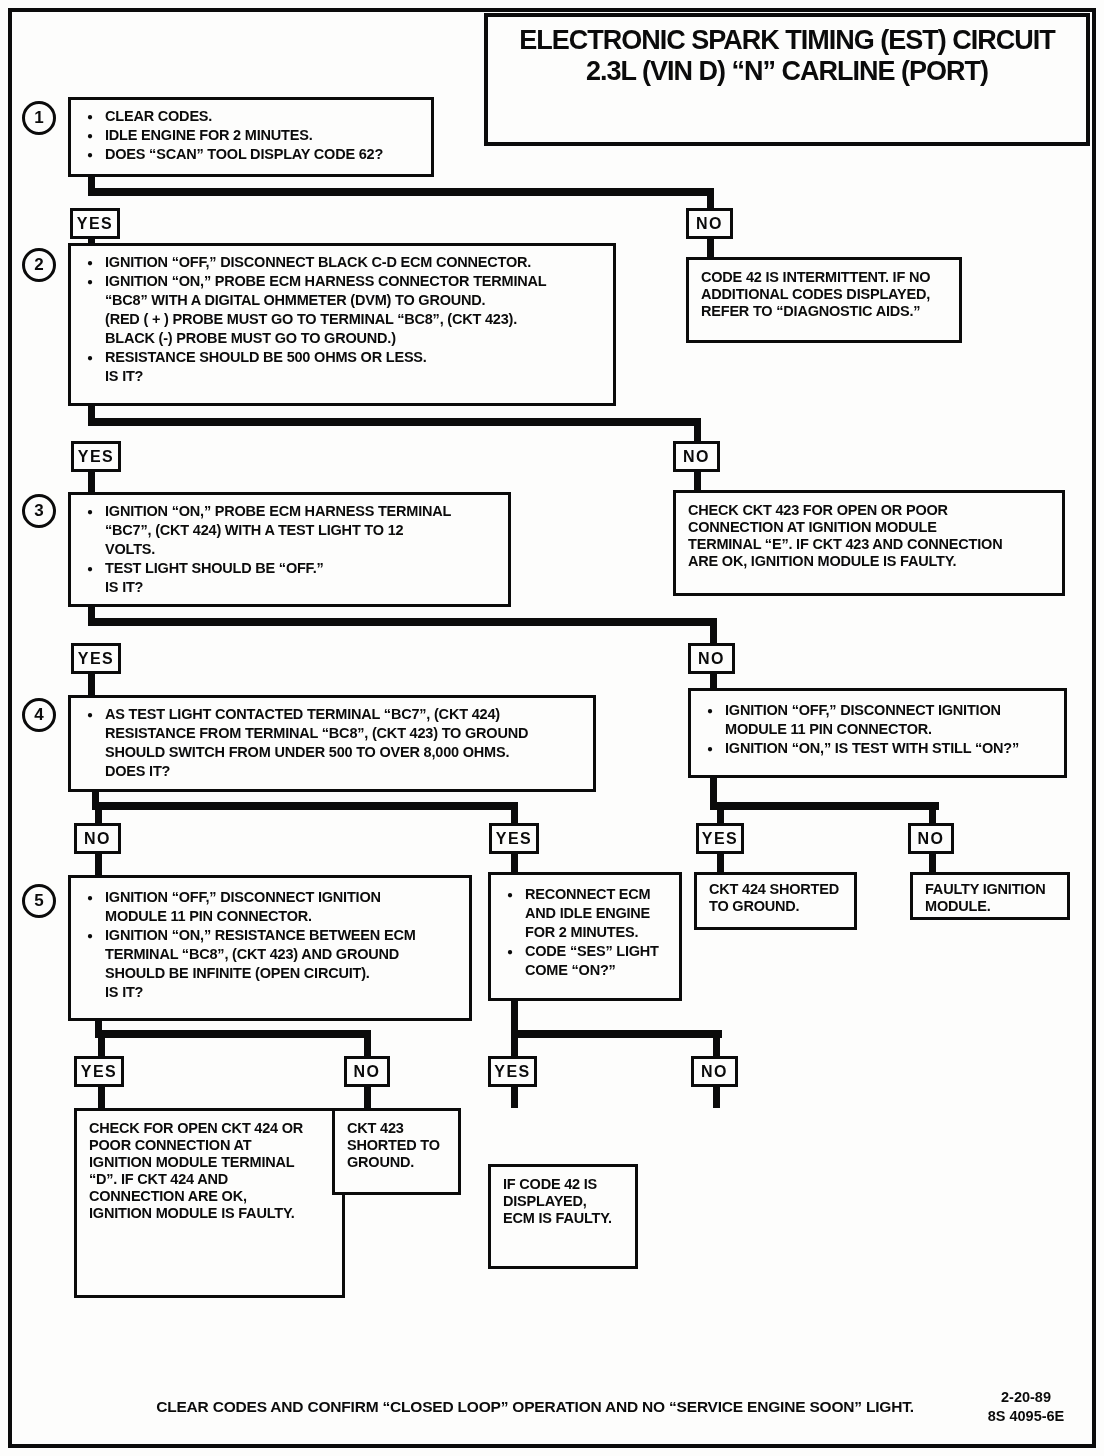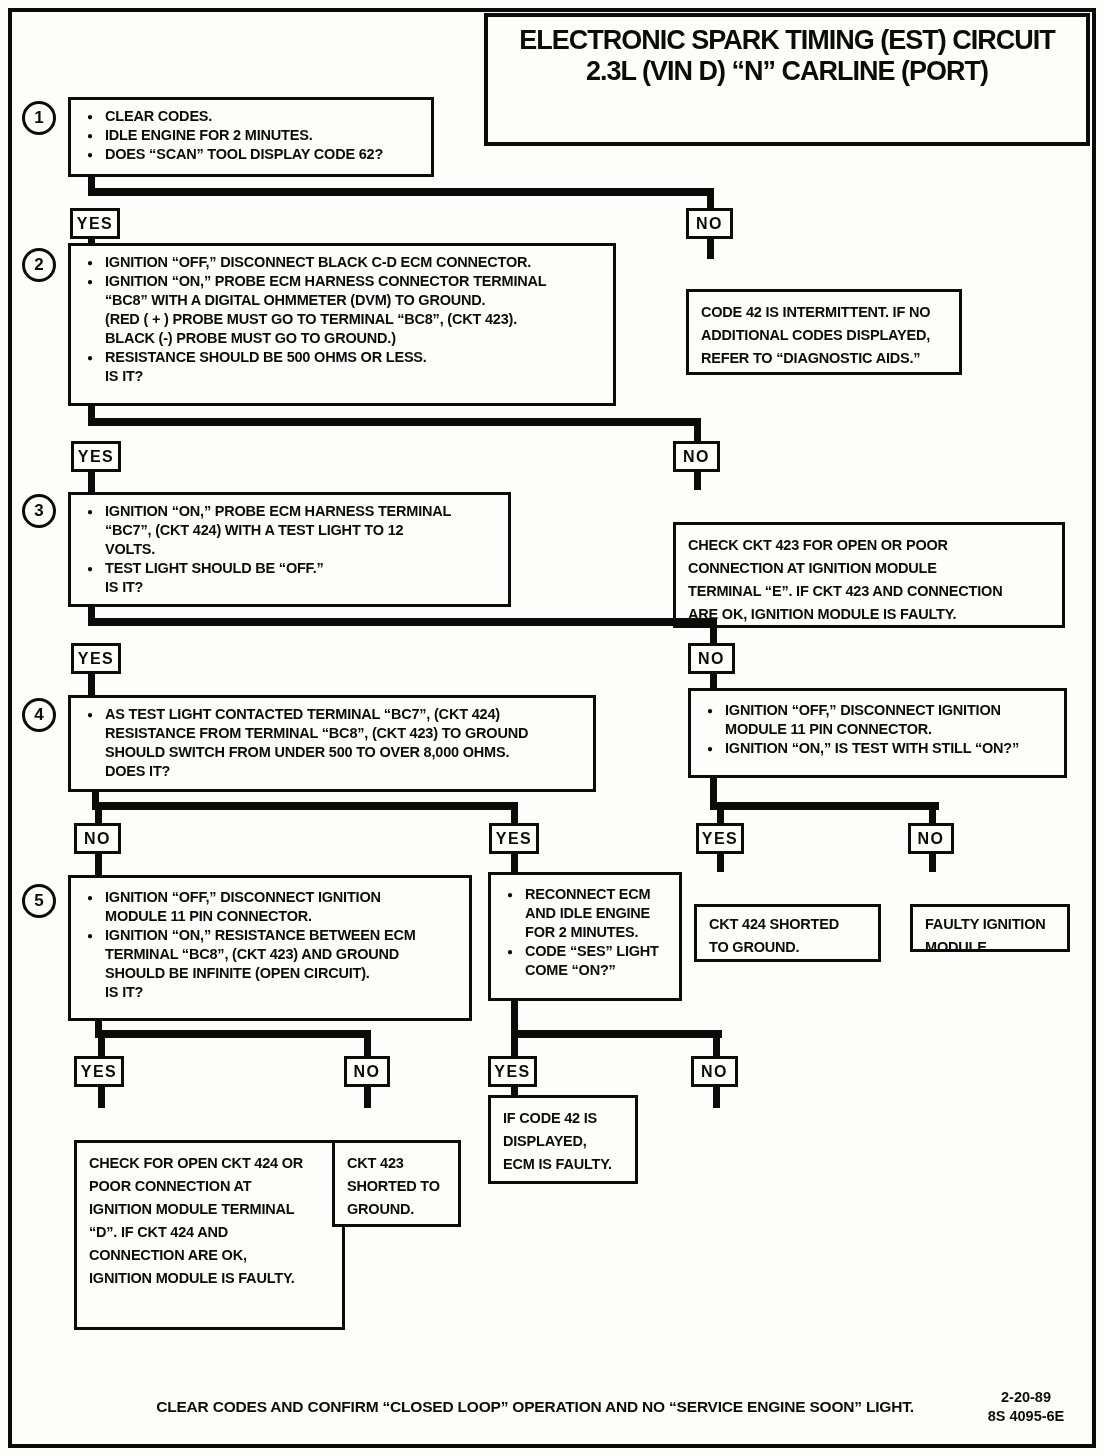--- a/index.html
+++ b/index.html
@@ -10,21 +10,21 @@
   .box{border:3px solid #0b0b0b;background:#fdfdfc;}
   .ln{background:#0b0b0b;}
   .lbl{border:3px solid #0b0b0b;background:#fdfdfc;display:flex;align-items:center;justify-content:center;
        font-size:16px;letter-spacing:1.5px;line-height:1;}
   .circle{width:34px;height:34px;border:3px solid #0b0b0b;border-radius:50%;background:#fdfdfc;
           display:flex;align-items:center;justify-content:center;font-size:17px;}
   .steptext{padding:7px 8px 4px 4px;font-size:14.5px;line-height:19px;letter-spacing:-0.2px;}
   .bl{display:flex;align-items:flex-start;}
   .bl .dot{flex:0 0 30px;text-align:center;font-size:10px;line-height:19px;}
   .bl .txt{flex:1;white-space:pre-line;}
-  .result{padding:9px 12px;font-size:14.5px;line-height:23px;letter-spacing:-0.2px;white-space:pre-line;margin-top:32px;}
+  .result{padding:9px 12px;font-size:14.5px;line-height:17px;letter-spacing:-0.2px;white-space:pre-line;}
   #title-box{left:484px;top:13px;width:606px;height:133px;border:4px solid #0b0b0b;background:#fdfdfc;
              text-align:center;padding-top:8px;z-index:3;}
   #title-code{font-size:40px;line-height:46px;letter-spacing:0px;}
   .title-sub{font-size:27px;line-height:31px;letter-spacing:-1px;}
   #footer-note{left:120px;top:1398px;width:830px;text-align:center;font-size:15.5px;letter-spacing:-0.2px;}
   #footer-ref{left:966px;top:1388px;width:120px;text-align:center;font-size:14.5px;line-height:19px;}
 </style>
 </head>
 <body>
 
@@ -155,21 +155,21 @@
   <div class="abs ln" style="left:717px;top:810px;width:7px;height:15px;"></div>
   <div class="abs ln" style="left:929px;top:810px;width:7px;height:15px;"></div>
   <div class="abs lbl" style="left:696px;top:823px;width:48px;height:31px;">
       <span>YES</span>
     </div>
   <div class="abs lbl" style="left:908px;top:823px;width:46px;height:31px;">
       <span>NO</span>
     </div>
   <div class="abs ln" style="left:717px;top:852px;width:7px;height:20px;"></div>
   <div class="abs ln" style="left:929px;top:852px;width:7px;height:20px;"></div>
-  <div class="abs box result" style="left:694px;top:872px;width:187px;height:58px;padding-top:6px;">CKT 424 SHORTED
+  <div class="abs box result" style="left:694px;top:872px;width:163px;height:58px;padding-top:6px;">CKT 424 SHORTED
 TO GROUND.</div>
   <div class="abs box result" style="left:910px;top:872px;width:160px;height:48px;padding-top:6px;">FAULTY IGNITION
 MODULE.</div>
 
   <div class="abs circle" style="left:22px;top:698px;">
     <span>4</span>
     </div>
   <div class="abs box steptext" style="left:68px;top:695px;width:528px;height:97px;">
     <div class="bl">
         <span class="dot">●</span>
@@ -252,21 +252,21 @@
   <div class="abs ln" style="left:511px;top:1038px;width:7px;height:20px;"></div>
   <div class="abs ln" style="left:713px;top:1038px;width:7px;height:20px;"></div>
   <div class="abs lbl" style="left:488px;top:1056px;width:49px;height:31px;">
       <span>YES</span>
     </div>
   <div class="abs lbl" style="left:691px;top:1056px;width:47px;height:31px;">
       <span>NO</span>
     </div>
   <div class="abs ln" style="left:511px;top:1085px;width:7px;height:23px;"></div>
   <div class="abs ln" style="left:713px;top:1085px;width:7px;height:23px;"></div>
-  <div class="abs box result" style="left:488px;top:1063px;width:150px;height:89px;">IF CODE 42 IS
+  <div class="abs box result" style="left:488px;top:1164px;width:150px;height:105px;">IF CODE 42 IS
 DISPLAYED,
 ECM IS FAULTY.</div>
 
   <div id="footer-note" class="abs">CLEAR CODES AND CONFIRM “CLOSED LOOP”  OPERATION AND NO “SERVICE ENGINE SOON” LIGHT.</div>
   <div id="footer-ref" class="abs">
     <div>2-20-89</div>
     <div>8S 4095-6E</div>
   </div>
 </div>
 

